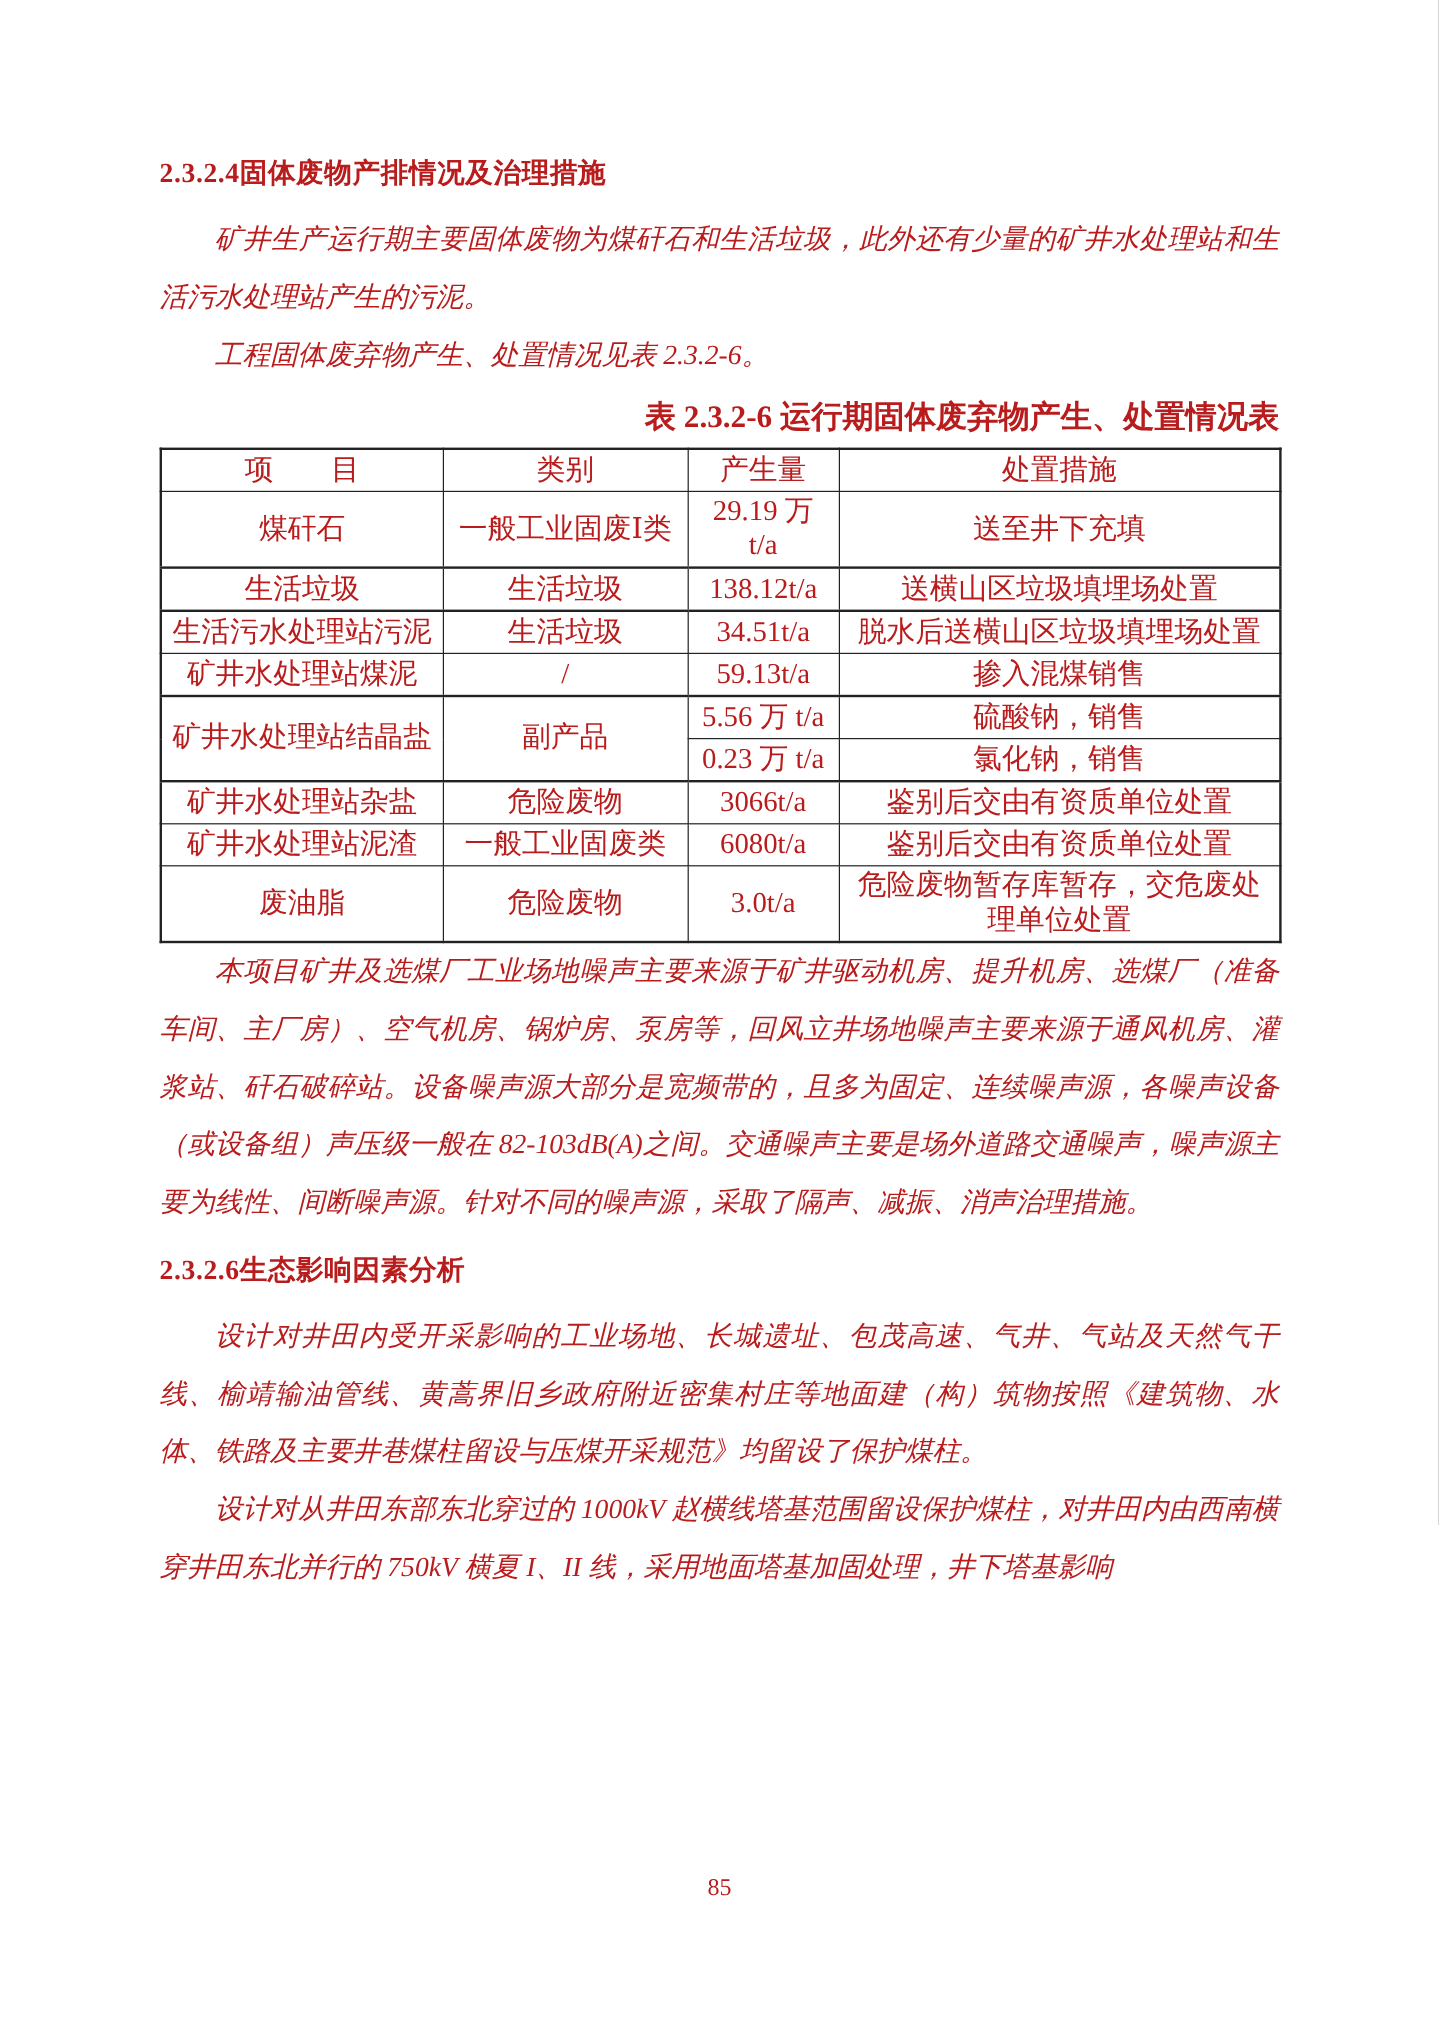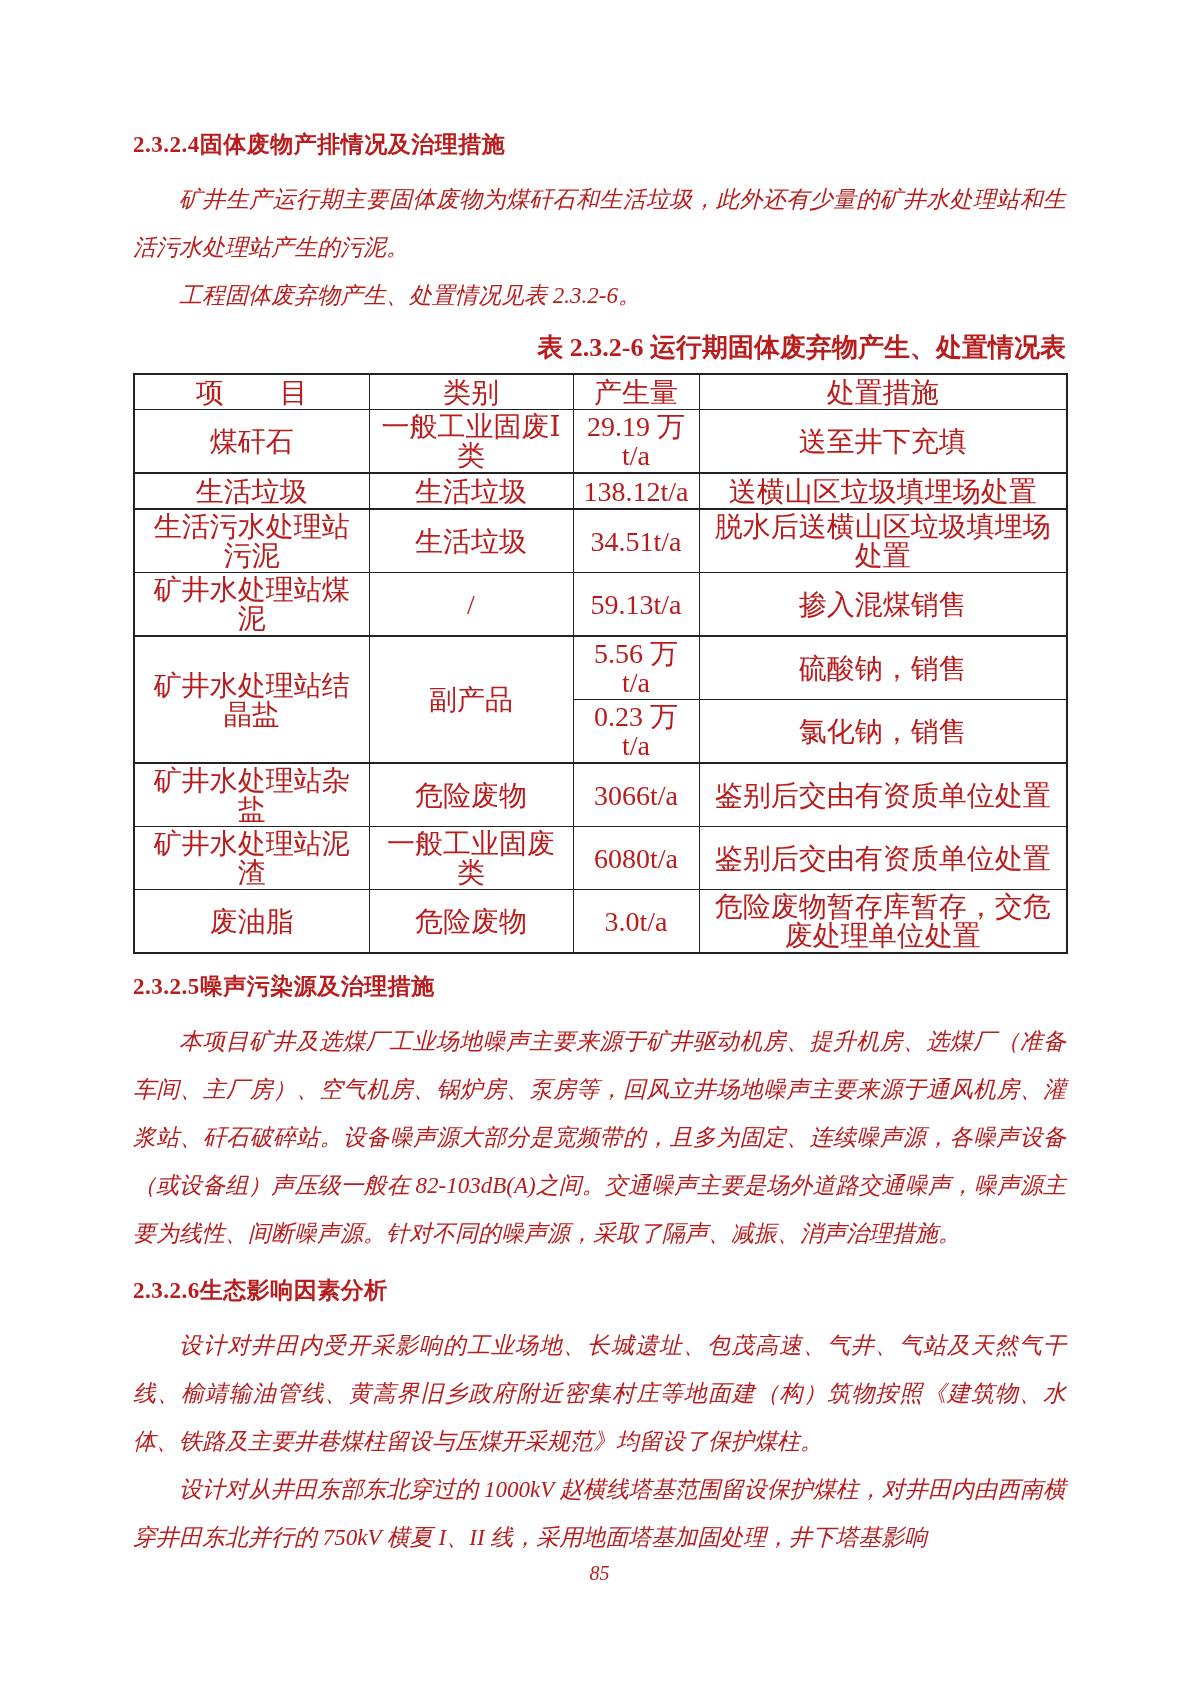--- a/index.html
+++ b/index.html
@@ -38,41 +38,40 @@
   .table-title {
     font-size: 26px;
     font-weight: 700;
     text-align: right;
     margin: 10px 0 8px 0;
   }
   table.waste {
     width: 100%;
     border-collapse: collapse;
     table-layout: fixed;
-    font-size: 28px;
+    font-size: 24px;
   }
   table.waste td, table.waste th {
     border: 1px solid #222;
     text-align: center;
     vertical-align: middle;
     padding: 2px 6px;
     line-height: 29px;
     font-weight: 400;
     height: 30px;
     overflow: hidden;
   }
   table.waste { border: 2px solid #222; }
   table.waste tr.thick-top td, table.waste tr.thick-top th { border-top-width: 2px; }
   .pagenum {
     position: absolute;
     left: 0; right: 0;
     top: 1562px;
     text-align: center;
     font-size: 20px;
-    font-style: italic;
   }
 </style>
 </head>
 <body>
 
 <div class="page">
   <div class="content">
 
     <h2 class="sec-heading">2.3.2.4固体废物产排情况及治理措施</h2>
     <p class="para">矿井生产运行期主要固体废物为煤矸石和生活垃圾，此外还有少量的矿井水处理站和生活污水处理站产生的污泥。</p>
@@ -142,21 +141,20 @@
         </tr>
         <tr>
           <td>废油脂</td>
           <td>危险废物</td>
           <td>3.0t/a</td>
           <td>危险废物暂存库暂存，交危废处理单位处置</td>
         </tr>
       </tbody>
     </table>
 
-    <h2 class="sec-heading mt">2.3.2.5噪声污染源及治理措施</h2>
     <p class="para">本项目矿井及选煤厂工业场地噪声主要来源于矿井驱动机房、提升机房、选煤厂（准备车间、主厂房）、空气机房、锅炉房、泵房等，回风立井场地噪声主要来源于通风机房、灌浆站、矸石破碎站。设备噪声源大部分是宽频带的，且多为固定、连续噪声源，各噪声设备（或设备组）声压级一般在 82-103dB(A)之间。交通噪声主要是场外道路交通噪声，噪声源主要为线性、间断噪声源。针对不同的噪声源，采取了隔声、减振、消声治理措施。</p>
 
     <h2 class="sec-heading mt">2.3.2.6生态影响因素分析</h2>
     <p class="para">设计对井田内受开采影响的工业场地、长城遗址、包茂高速、气井、气站及天然气干线、榆靖输油管线、黄蒿界旧乡政府附近密集村庄等地面建（构）筑物按照《建筑物、水体、铁路及主要井巷煤柱留设与压煤开采规范》均留设了保护煤柱。</p>
     <p class="para">设计对从井田东部东北穿过的 1000kV 赵横线塔基范围留设保护煤柱，对井田内由西南横穿井田东北并行的 750kV 横夏 I、II 线，采用地面塔基加固处理，井下塔基影响</p>
 
   </div>
 
   <div class="pagenum">85</div>
 </div>

